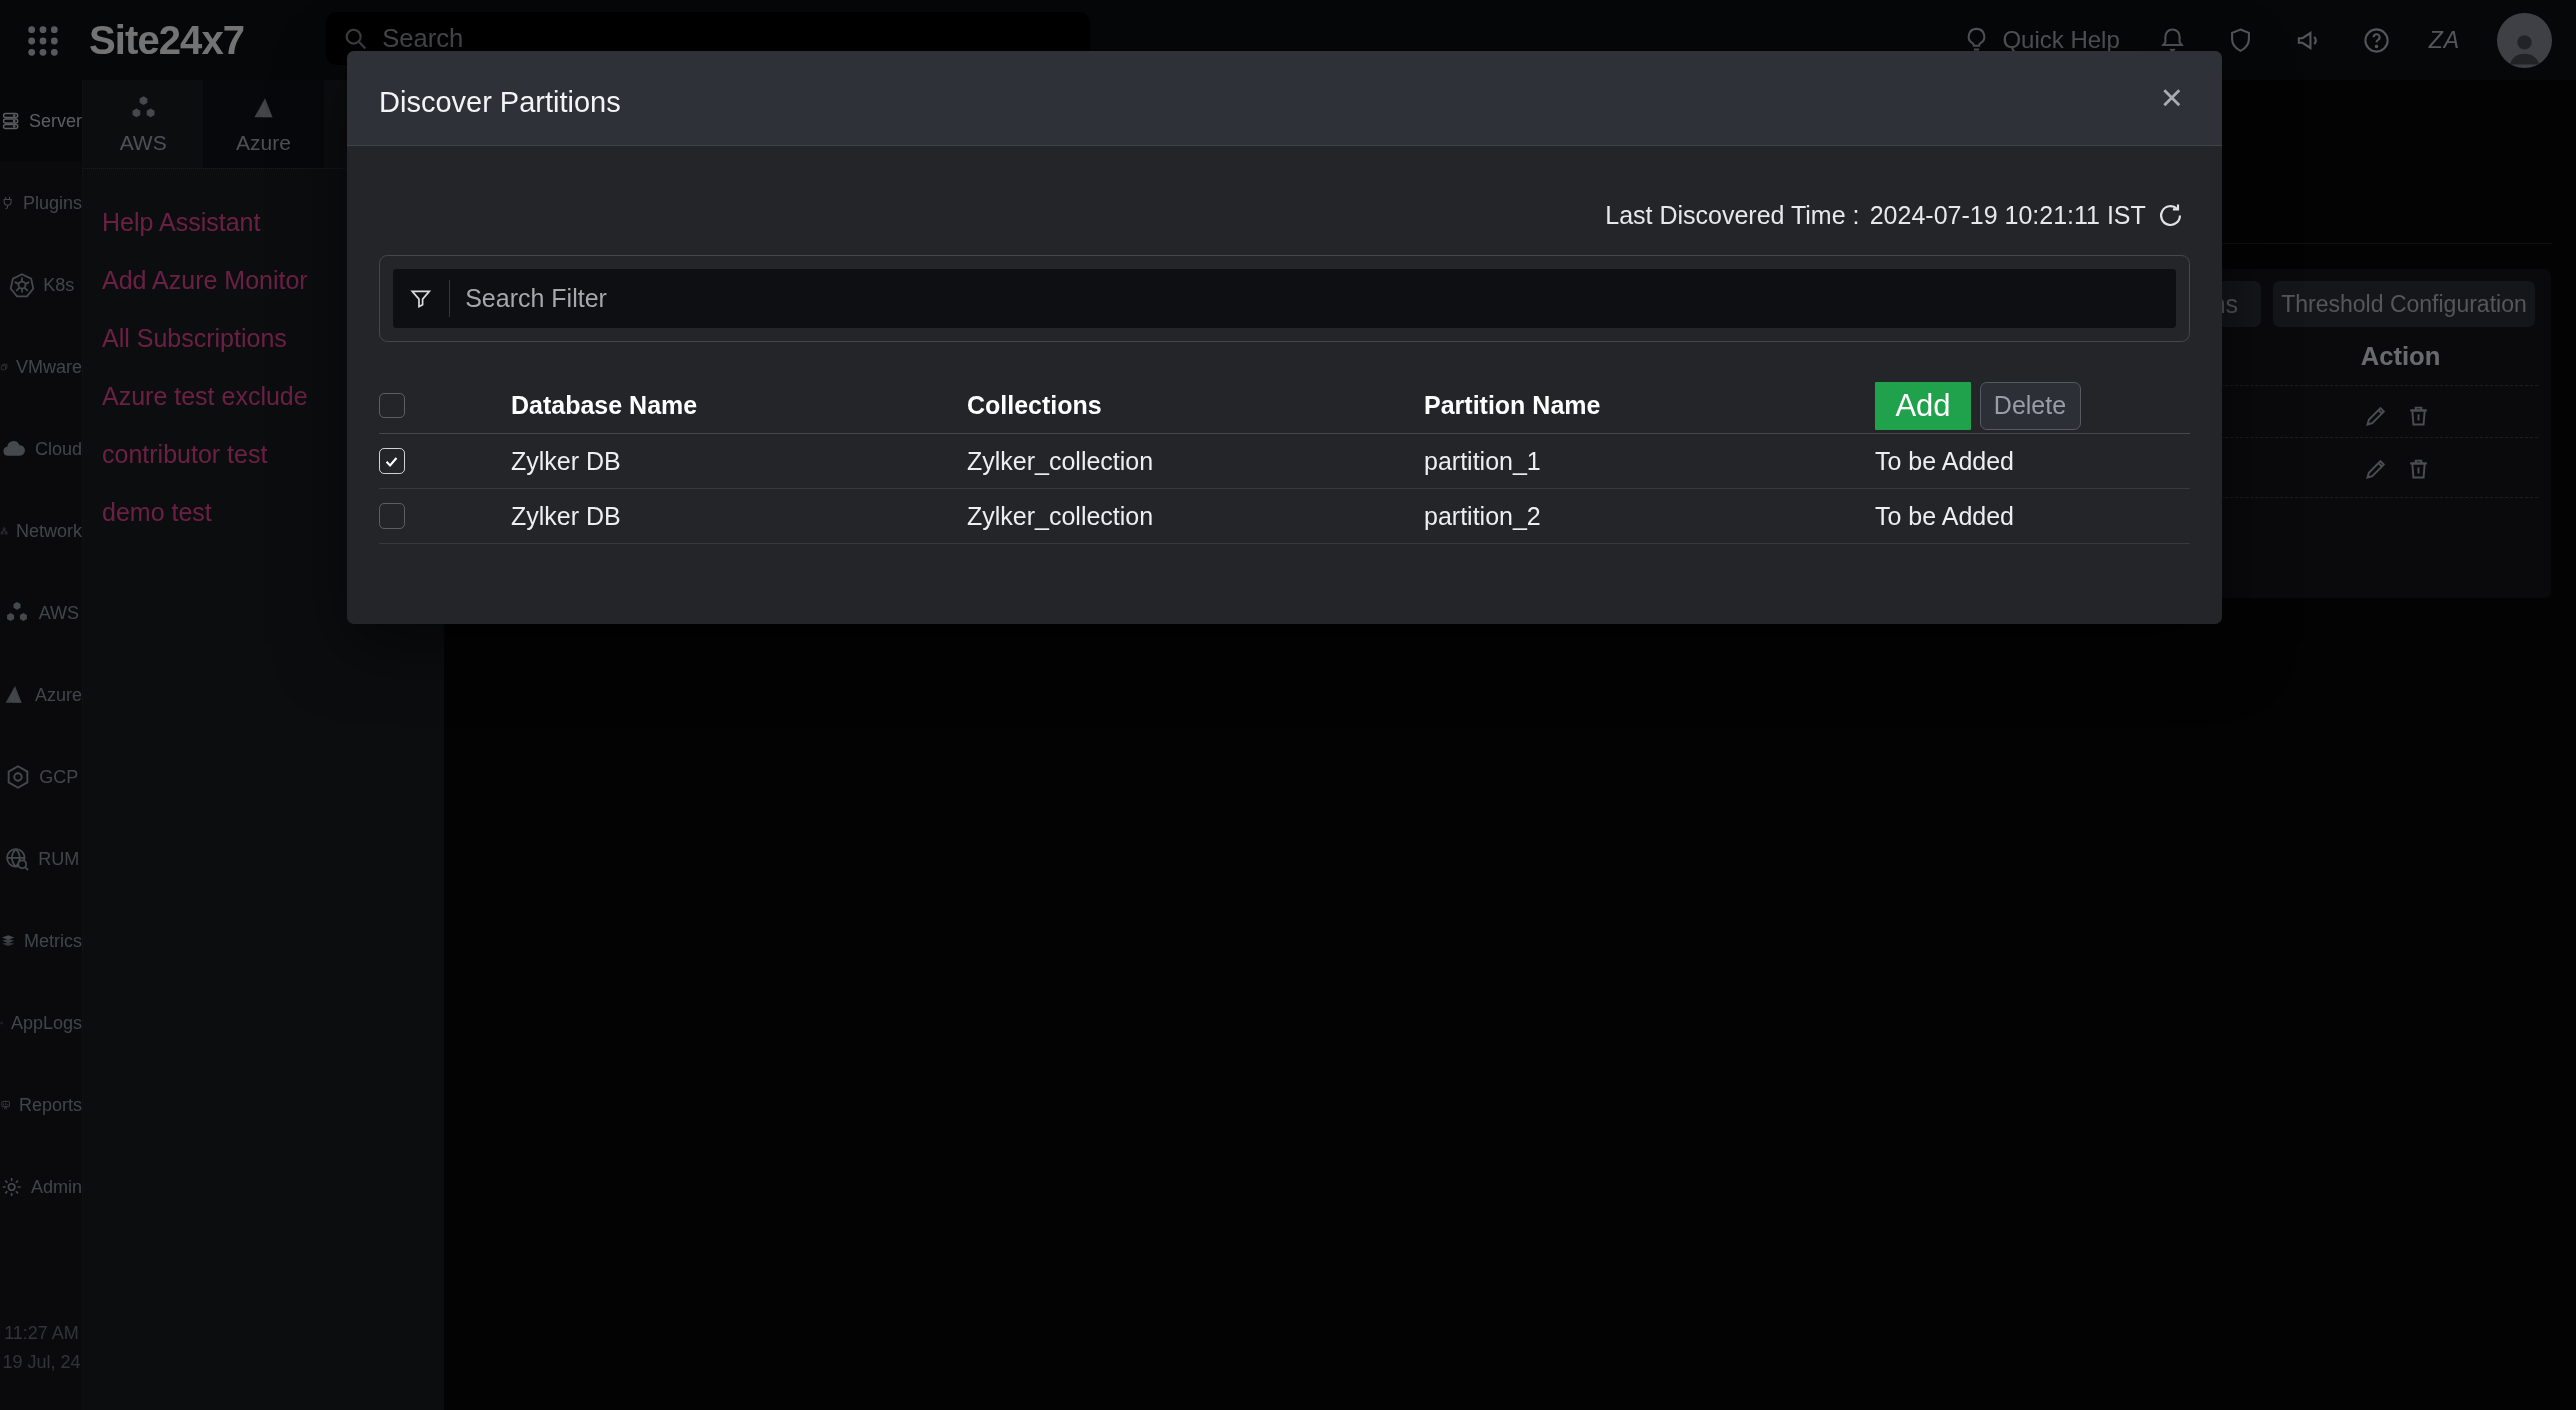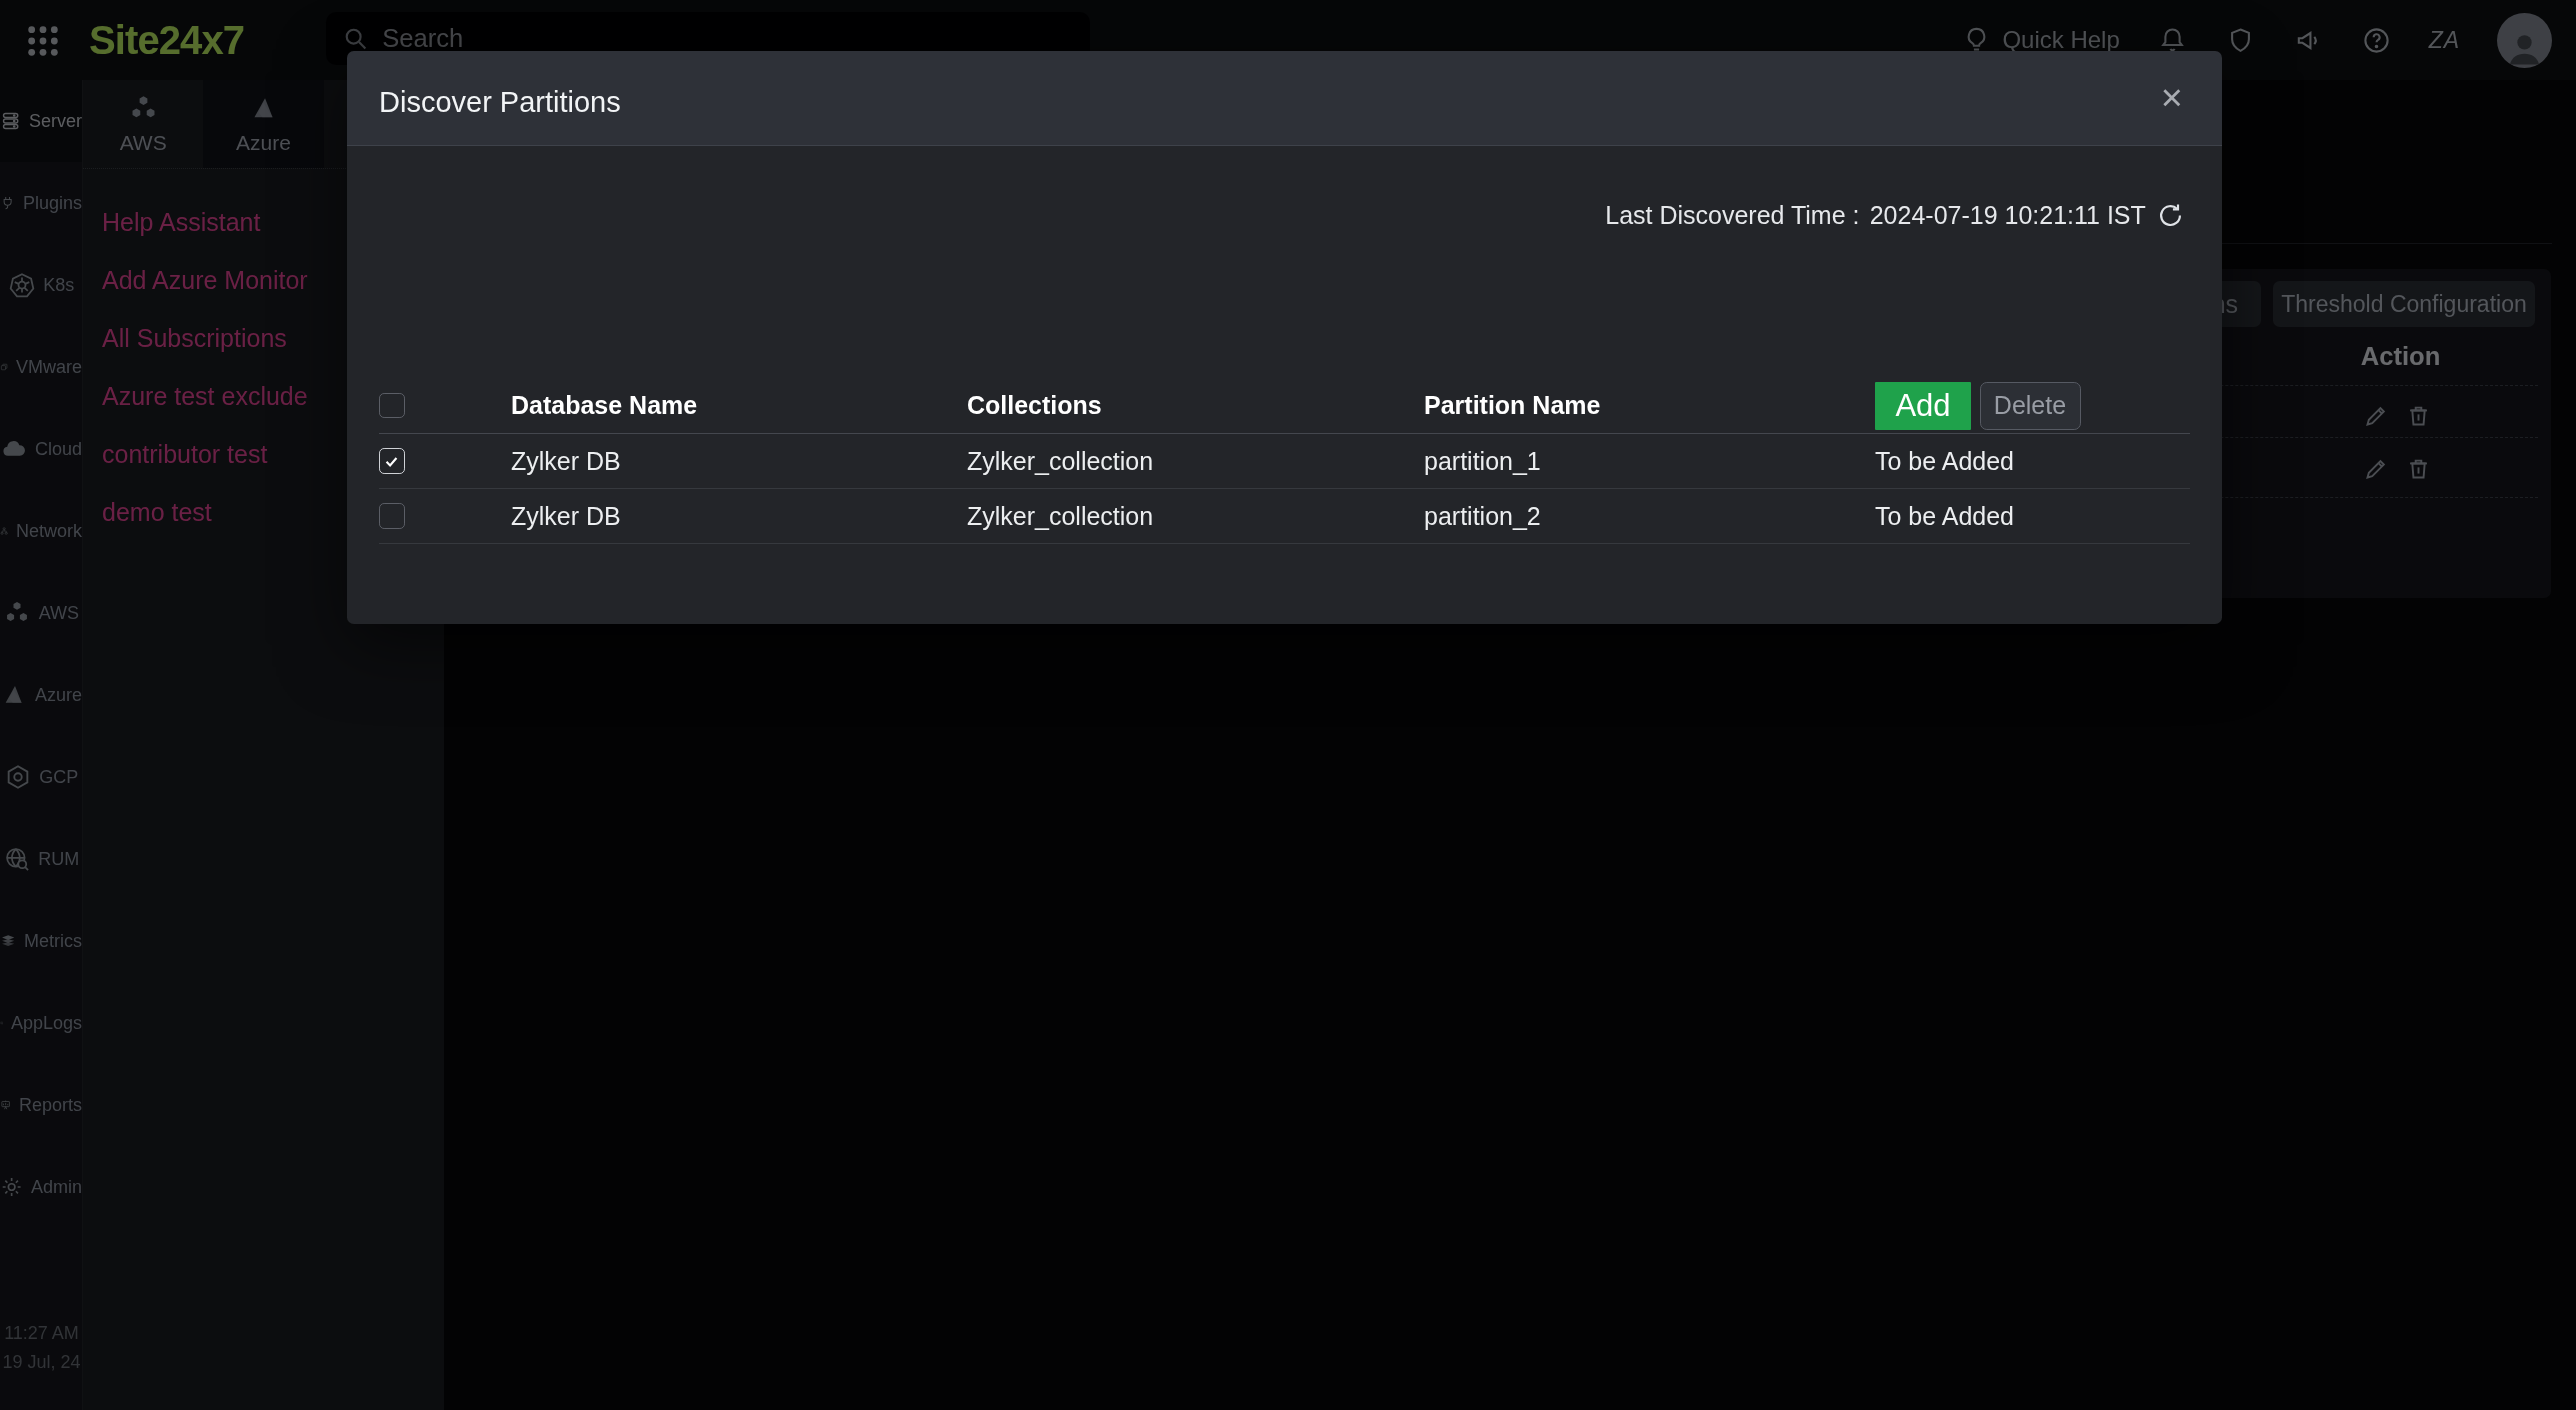--- a/index.html
+++ b/index.html
@@ -5,21 +5,21 @@
   * { margin:0; padding:0; box-sizing:border-box; }
   html,body { width:2576px; height:1411px; background:#000; overflow:hidden;
     font-family:"Liberation Sans", sans-serif; }
   .app { position:relative; width:2576px; height:1411px; background:#070709; }
 
   
   .topbar { position:absolute; left:0; top:0; width:2576px; height:80px;
     background:#0f1013; z-index:1; }
   .grid-icon { position:absolute; left:25.6px; top:24px; width:34px; height:34px; color:#c2c6cd; }
   .logo { position:absolute; left:89px; top:0; height:80px; display:flex; align-items:center;
-    font-size:40px; font-weight:bold; color:#bef264; letter-spacing:-0.9px; }
+    font-size:40px; font-weight:bold; color:#ffffff; letter-spacing:-0.9px; }
   .topsearch { position:absolute; left:326px; top:12px; width:764px; height:53px;
     background:#040406; border-radius:10.2px; display:flex; align-items:center; padding:0 17px; }
   .topsearch svg { width:25.6px; height:25.6px; color:#888c94; flex:0 0 auto; }
   .topsearch input { background:transparent; border:none; outline:none; color:#c9ccd2;
     font-size:25.6px; margin-left:13.6px; width:100%; font-family:inherit; }
   .topsearch input::placeholder { color:#9fa3ab; }
   .topright { position:absolute; right:24px; top:0; height:80px; display:flex;
     align-items:center; gap:37px; color:#b9bec6; }
   .topright .tb-icon { width:31px; height:31px; color:#b9bec6; }
   .quickhelp { display:flex; align-items:center; gap:10.2px; font-size:24px; color:#b9bec6; }
@@ -395,20 +395,29 @@
     </div>
     <div class="modal-body">
       <div class="discover-row">
         <span>Last Discovered Time :</span>
         <span>2024-07-19 10:21:11 IST</span>
         <svg class="refresh-btn" viewBox="0 0 24 24" fill="none" stroke="currentColor" stroke-width="1.8">
             <path d="M19.8 12a7.8 7.8 0 1 1-2.4-5.6"></path>
             <polyline points="18.2 2.8 18.2 7 14 7"></polyline>
           </svg>
       </div>
+      <div class="filterbox">
+        <div class="filter-inner">
+          <svg viewBox="0 0 24 24" fill="none" stroke="currentColor" stroke-width="1.6">
+              <path d="M4 5h16l-6.3 7.3v5.2l-3.4 1.8v-7z"></path>
+            </svg>
+          <div class="filter-sep"></div>
+          <input type="text" placeholder="Search Filter" style="">
+        </div>
+      </div>
       <div class="ptable">
         <div class="prow head">
           <div>
               <div class="cbx"></div>
             </div>
           <div>Database Name</div>
           <div>Collections</div>
           <div>Partition Name</div>
           <div class="btn-cell">
             <button class="btn-add">Add</button>

